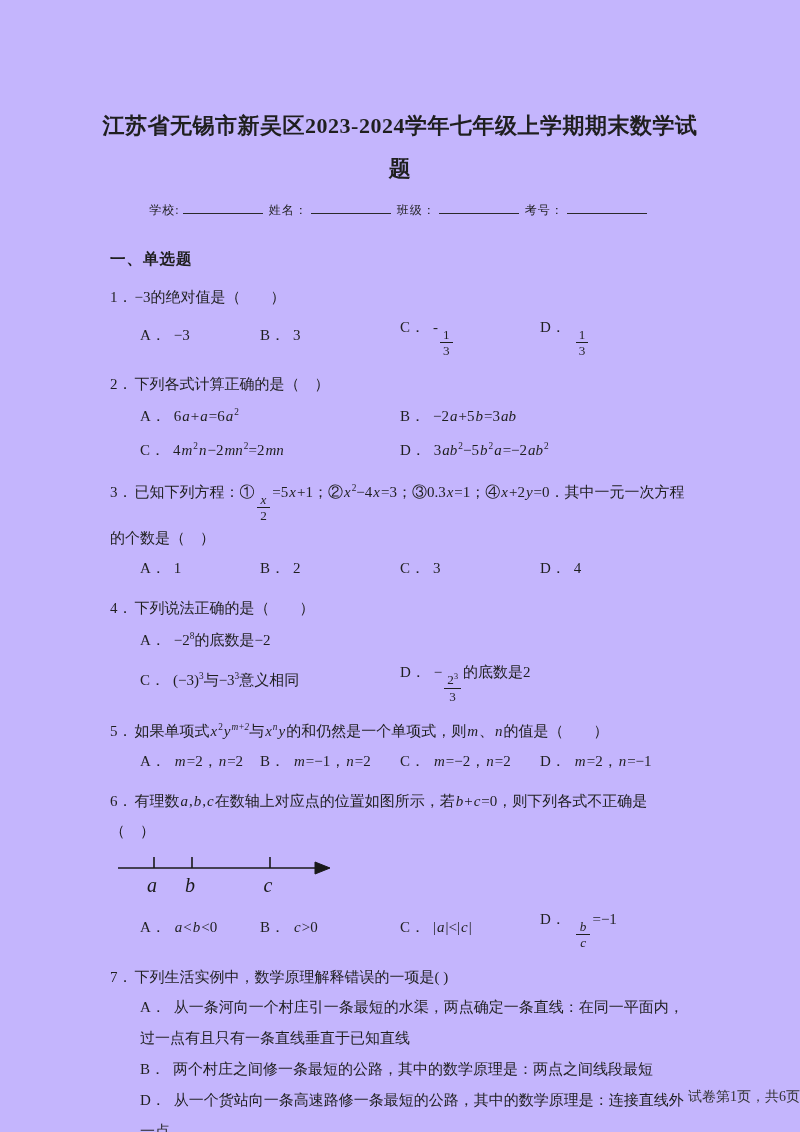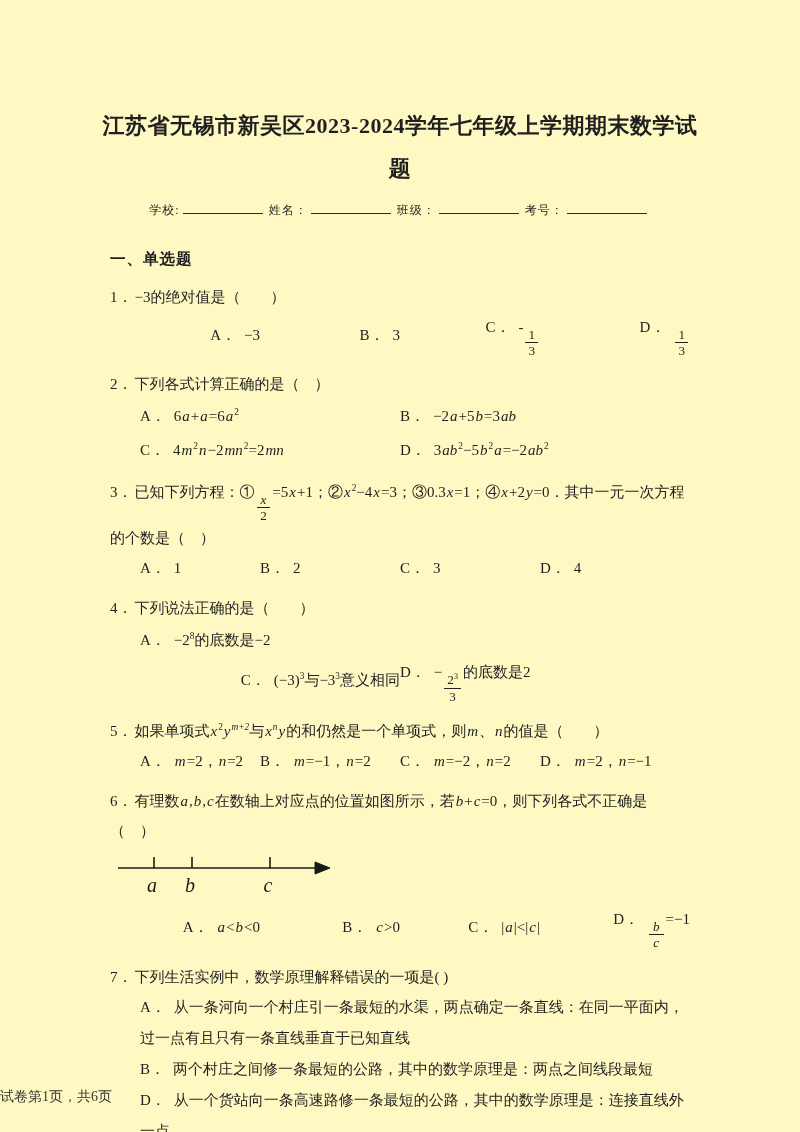--- a/index.html
+++ b/index.html
@@ -1,18 +1,18 @@
 <!DOCTYPE html>
 <html><head>
 <meta charset="utf-8">
 <style>
   html,body{margin:0;padding:0;background:#ffffff;}
   body{width:800px;font-family:"Liberation Serif","DejaVu Serif",serif;color:#1f1f1f;}
   .page{position:relative;width:800px;height:1132px;box-sizing:border-box;
-        padding:104px 110px 0 110px;background:#fef9c3;overflow:hidden;}
+        padding:104px 110px 0 110px;background:#c4b5fd;overflow:hidden;}
   .title{font-size:22px;font-weight:bold;line-height:43px;text-align:center;
          margin:0 -14px;letter-spacing:0.5px;}
   .fields{margin-top:8px;text-align:center;font-size:12px;white-space:nowrap;}
   .fgroup{display:inline-block;margin:0 1px;}
   .flabel{letter-spacing:1px;}
   .blank{display:inline-block;width:80px;height:15px;border-bottom:1px solid #2a2a2a;
          margin:0 4px 0 3px;vertical-align:baseline;}
   .section{margin-top:30px;font-size:15.5px;font-weight:bold;letter-spacing:1px;}
   .q{margin-top:10px;font-size:15px;}
   .stem{line-height:30px;}
@@ -24,30 +24,30 @@
         vertical-align:-0.55em;line-height:1.15;margin:0 2px;font-size:0.88em;}
   .frac .fnum{border-bottom:1px solid #1e1e1e;padding:0 3px;}
   .frac .fden{padding:0 3px;}
   .optrow{display:flex;margin-left:30px;line-height:30px;align-items:center;}
   .optrow .opt{white-space:nowrap;}
   .row4 .opt:nth-child(1){width:120px;}
   .row4 .opt:nth-child(2){width:140px;}
   .row4 .opt:nth-child(3){width:140px;}
   .row4 .opt:nth-child(4){flex:1;}
   .row2 .opt:nth-child(1){width:260px;}
-  .tall{min-height:46px;text-align:right;}
+  .tall{min-height:46px;}
   .mid{min-height:34px;}
   .olabel{margin-right:8px;}
   .optline{margin-left:30px;line-height:31px;}
   .numberline{margin:4px 0 2px 6px;}
   .numberline svg line,.numberline svg polygon{stroke:#1a1a1a;}
   .numberline svg polygon{fill:#1a1a1a;}
   .numberline svg text{font-family:"Liberation Serif","DejaVu Serif",serif;
         font-style:italic;font-size:20px;fill:#1a1a1a;text-anchor:middle;}
-  .footer{position:absolute;left:0;right:0;bottom:26px;text-align:left;
+  .footer{position:absolute;left:0;right:0;bottom:26px;text-align:right;
           font-size:14px;color:#333;}
 </style>
 </head>
 <body>
 
 <div class="page">
 
   <h1 class="title">江苏省无锡市新吴区2023-2024学年七年级上学期期末数学试题</h1>
 
   <div class="fields">

